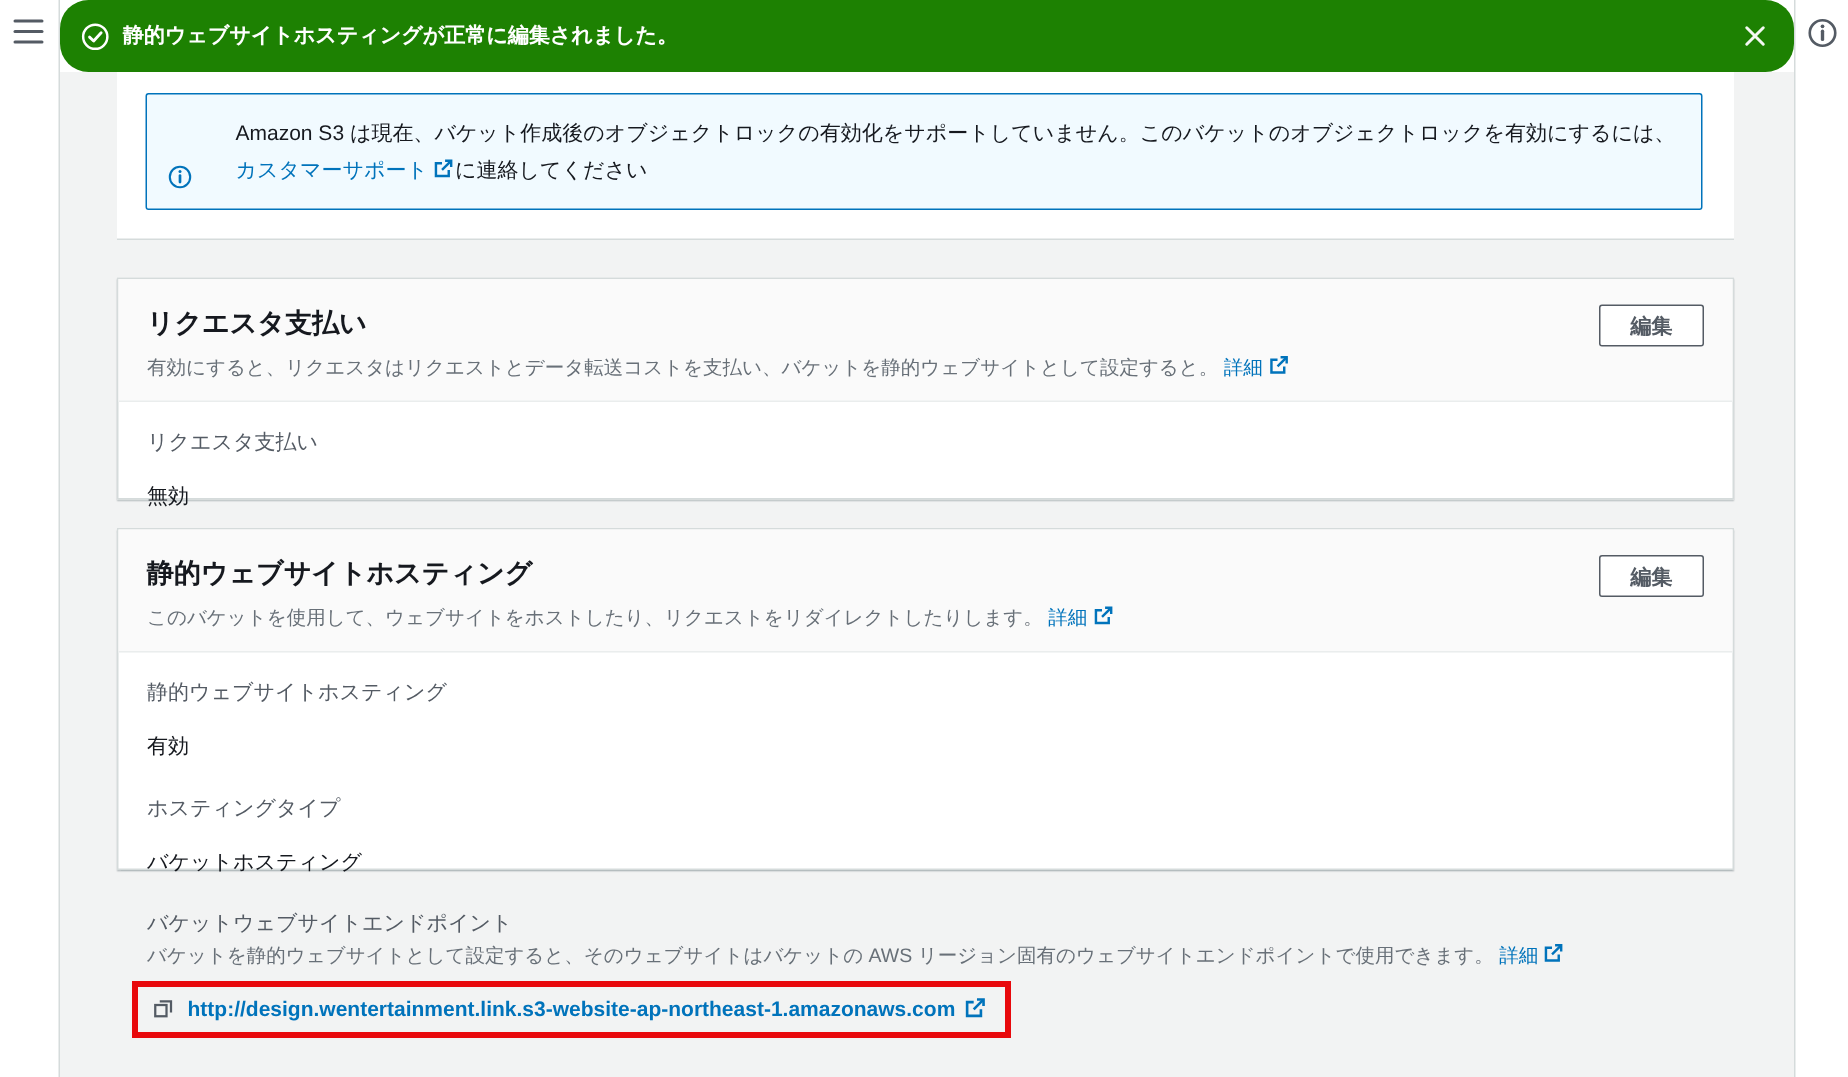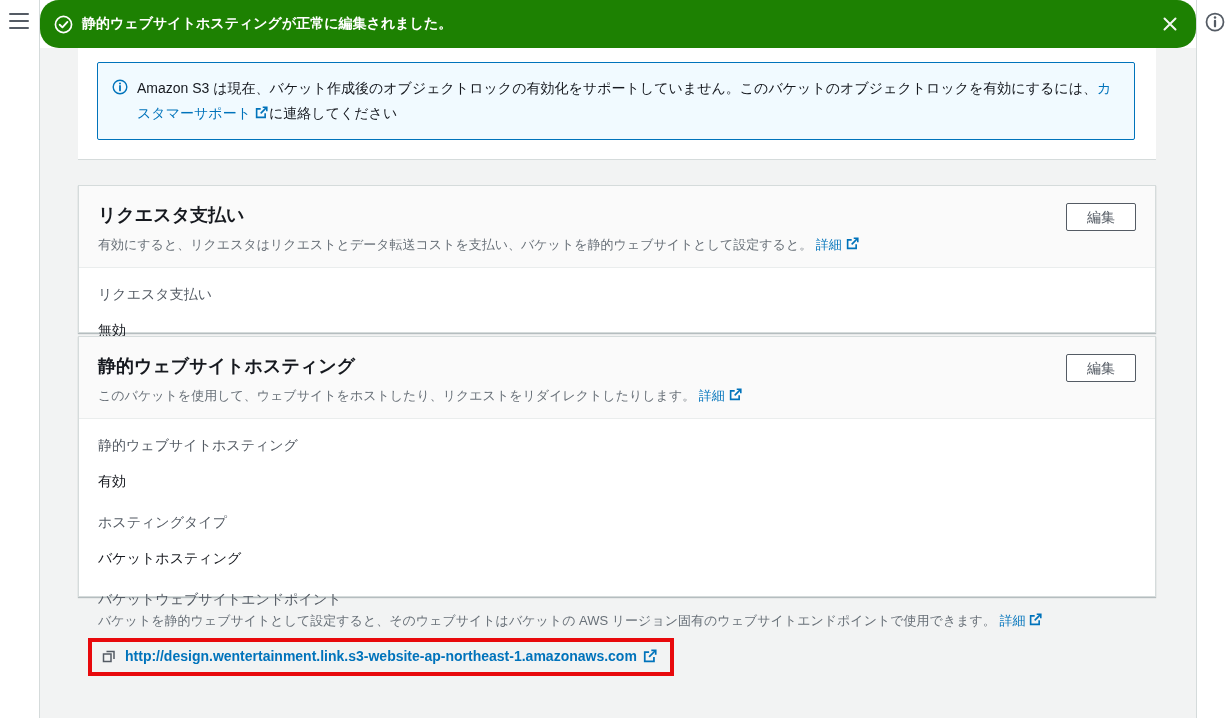--- a/index.html
+++ b/index.html
@@ -42,44 +42,44 @@
   }
 
   
   .section-top {
     position:absolute; left:38px; top:0; width:1078px; height:112px;
     background:#ffffff; border-bottom:1px solid #d5dbdb;
   }
   .alert {
     position:absolute; left:19px; top:14px; width:1038px; min-height:78px;
     background:#f1faff; border:1px solid #0073bb; border-radius:2px;
-    display:flex; align-items:flex-start; padding:13px 16px 13px 14px;
+    display:flex; align-items:flex-end; padding:13px 16px 13px 14px;gap:20px;
   }
   .alert .alert-icon { flex:0 0 auto; width:16px; height:16px; margin:3px 9px 0 0; color:#0073bb; }
   .alert .alert-text { line-height:25px; font-size:14px; }
 
   a.link { color:#0073bb; text-decoration:none; cursor:pointer; }
   .ext-icon { display:inline-block; width:13px; height:13px; margin:0 1px 0 4px; vertical-align:-1px; color:#0073bb; }
 
   
   .card {
     position:absolute; left:38px; width:1078px; background:#ffffff;
     border:1px solid #d5dbdb; box-shadow:0 1px 1px 0 rgba(0,28,36,.25);
   }
   .card1 { top:137px; height:148px; }
-  .card2 { top:288px; height:261px; }
+  .card2 { top:304px; height:228px; }
   .card-header {
     background:#fafafa; border-bottom:1px solid #eaeded; padding:17px 19px 13px 19px;
   }
   .card-header .title-row { display:flex; align-items:flex-start; }
   .card-title { font-size:18px; font-weight:700; color:#16191f; line-height:24px; }
   .card-desc { margin-top:5px; font-size:13px; color:#687078; line-height:18px; }
   .edit-btn {
     margin-left:auto; background:#ffffff; border:1px solid #545b64; border-radius:2px;
-    color:#545b64; font-weight:400; font-size:14px; padding:4px 20px; line-height:18px;
+    color:#545b64; font-weight:700; font-size:14px; padding:4px 20px; line-height:18px;
     cursor:pointer; font-family:"Liberation Sans", sans-serif;
   }
   .card-body { padding:17px 19px 20px 19px; }
   .field { margin-bottom:23px; }
   .field:last-child { margin-bottom:0; }
   .field-label { color:#545b64; font-size:14px; line-height:18px; }
   .field-value { color:#16191f; font-size:14px; line-height:18px; margin-top:18px; }
   .field-desc { color:#687078; font-size:13px; line-height:17px; margin-top:4px; }
 
   

